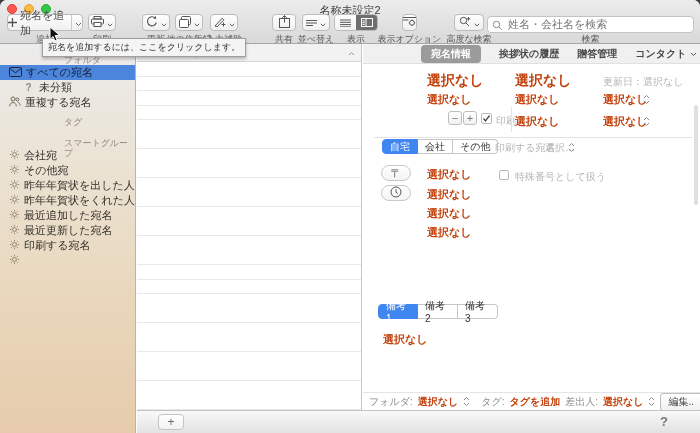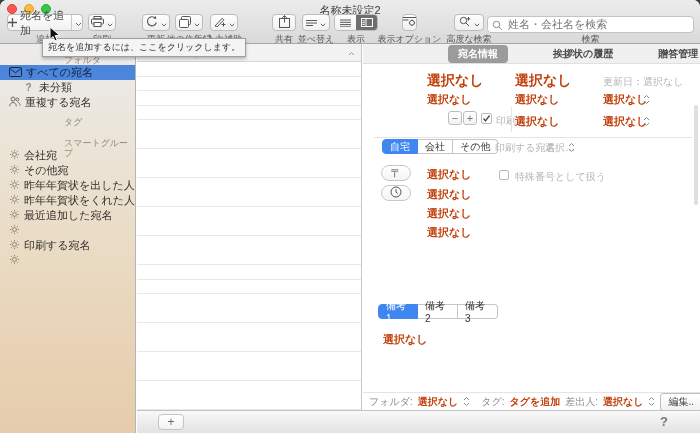--- a/index.html
+++ b/index.html
@@ -54,21 +54,21 @@
   .lh .c1{padding-left:8px;width:58px;}
   .lh .c2{border-left:1px solid #d6d6d6;padding-left:6px;flex:1;}
   .lh .sort{margin-right:6px;}
   .rows{position:absolute;top:18px;left:0;right:0;bottom:0;
     background:repeating-linear-gradient(to bottom,#ffffff 0px,#ffffff 13.5px,#e9e9e9 13.5px,#e9e9e9 14.5px);}
   
   .detail{position:absolute;left:363px;top:44px;right:0;bottom:23px;background:#fff;}
   .tabstrip{position:absolute;top:0;left:0;right:0;height:20px;background:#f0f0f0;
     border-bottom:1px solid #e0e0e0;display:flex;align-items:center;gap:18px;
     padding-left:58px;font-size:10px;font-weight:bold;color:#4a4a4a;}
-  .tab{white-space:nowrap;display:flex;align-items:center;gap:4px;margin-left:27px;}
+  .tab{white-space:nowrap;display:flex;align-items:center;gap:4px;}
   .tab.on{background:#9b9b9b;color:#fff;border-radius:4px;padding:2px 10px;}
   .ph{color:#c2410c;font-weight:bold;}
   .lbl{color:#b5b5b5;}
   .fld-lg{position:absolute;font-size:14px;}
   .fld{position:absolute;font-size:11px;}
   .fld-sm{position:absolute;font-size:10px;}
   .stepper{position:absolute;}
   .mini{width:14px;height:14px;border:1px solid #bdbdbd;border-radius:3px;
     background:linear-gradient(#fff,#f2f2f2);color:#777;font-size:11px;line-height:12px;
     text-align:center;position:absolute;}
@@ -347,20 +347,21 @@
           </svg></span>
       <span>最近追加した宛名</span>
     </div>
     <div class="s-item">
       <span class="icon"><svg width="11" height="11" viewBox="0 0 12 12">
             <g stroke="#8d7f6d" fill="none">
               <circle cx="6" cy="6" r="2.1"></circle>
               <path d="M6 1v1.6M6 9.4V11M1 6h1.6M9.4 6H11M2.4 2.4l1.2 1.2M8.4 8.4l1.2 1.2M9.6 2.4L8.4 3.6M3.6 8.4L2.4 9.6"></path>
             </g>
           </svg></span>
+      <span>最近更新した宛名</span>
     </div>
     <div class="s-item">
       <span class="icon"><svg width="11" height="11" viewBox="0 0 12 12">
             <g stroke="#8d7f6d" fill="none">
               <circle cx="6" cy="6" r="2.1"></circle>
               <path d="M6 1v1.6M6 9.4V11M1 6h1.6M9.4 6H11M2.4 2.4l1.2 1.2M8.4 8.4l1.2 1.2M9.6 2.4L8.4 3.6M3.6 8.4L2.4 9.6"></path>
             </g>
           </svg></span>
       <span>印刷する宛名</span>
     </div>

